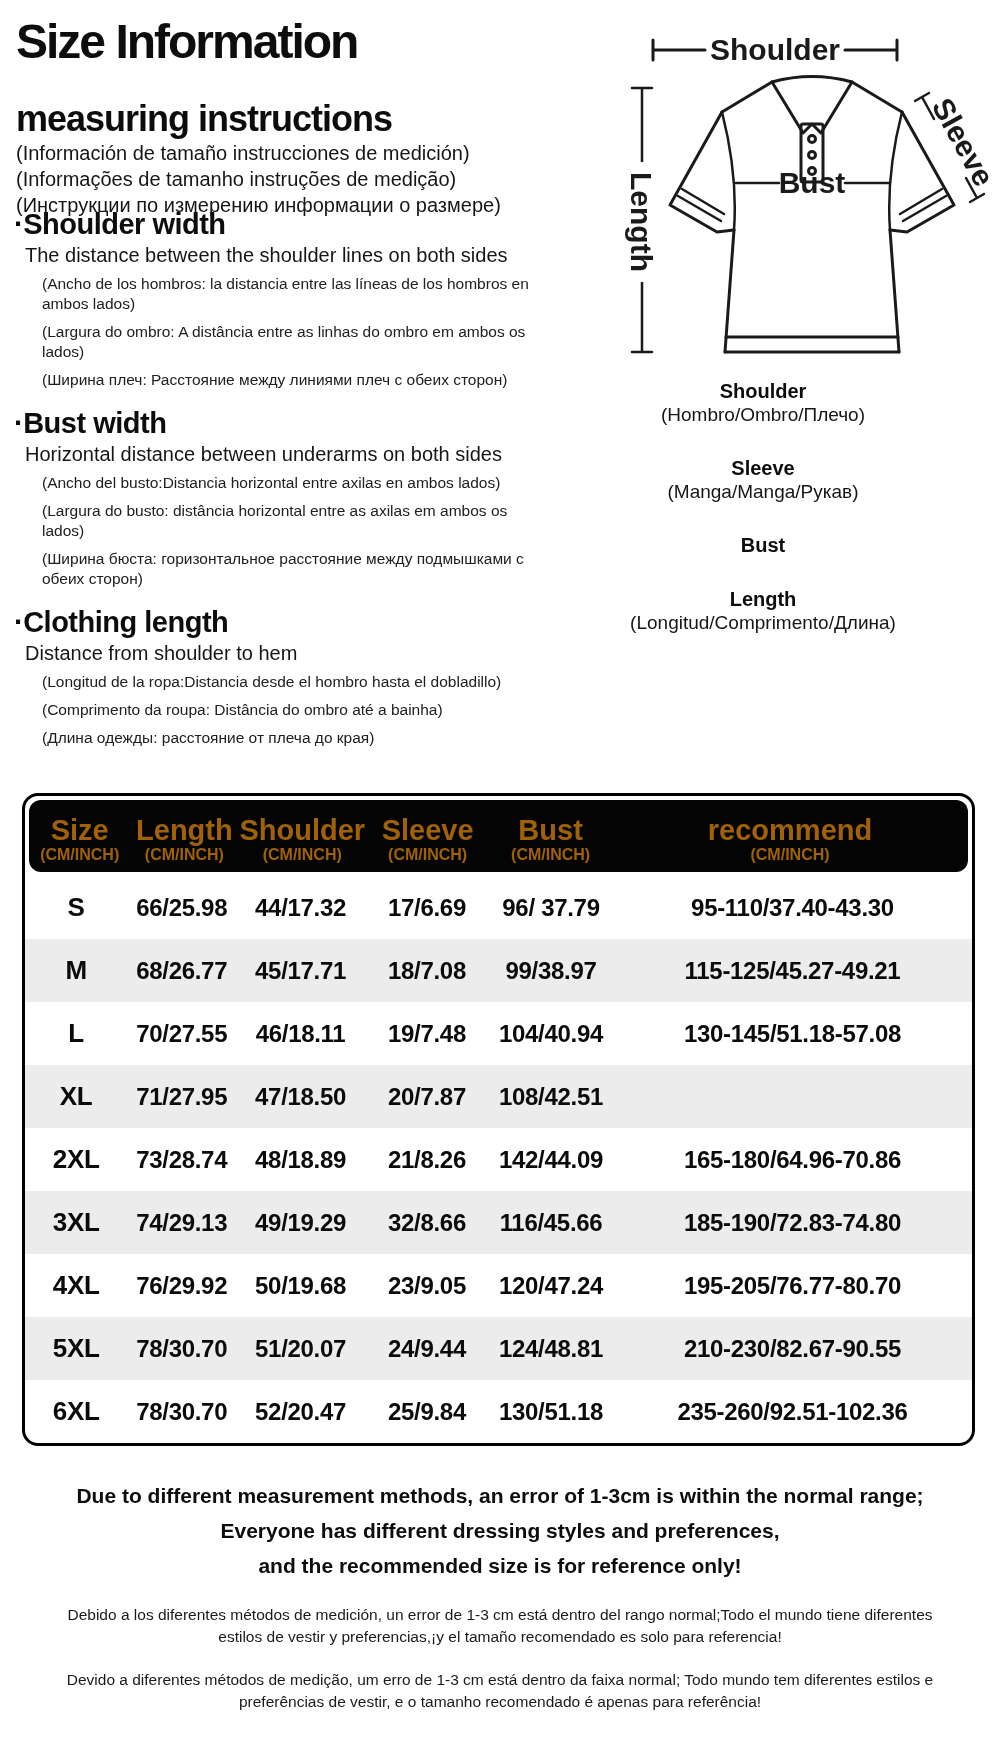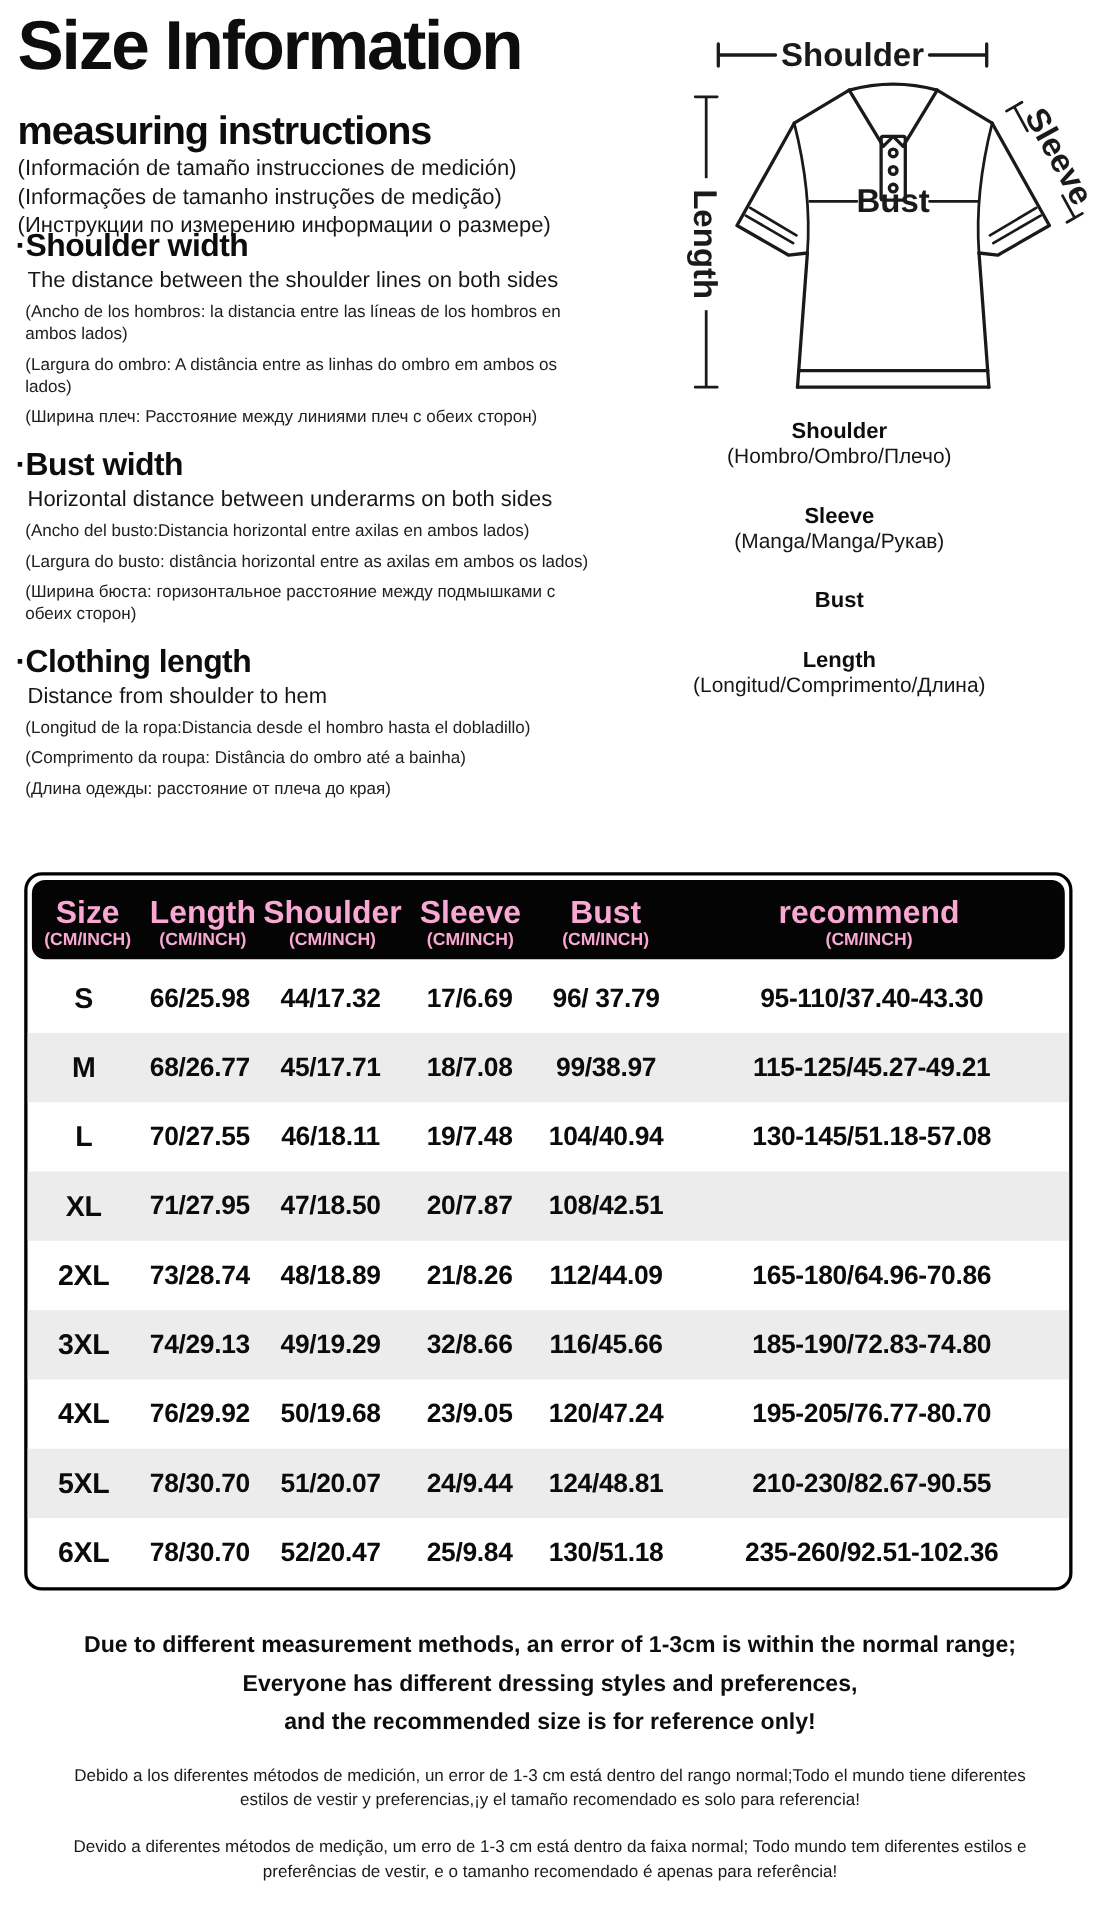--- a/index.html
+++ b/index.html
@@ -2,45 +2,45 @@
 <html><head>
 <meta charset="utf-8">
 <style>
   * { margin:0; padding:0; box-sizing:border-box; }
   html,body { background:#fff; }
   body { font-family:"Liberation Sans","DejaVu Sans",sans-serif; color:#111; }
   .page { position:relative; width:1000px; height:1737px; background:#fff; overflow:hidden; }
 
   
   .title-block { position:absolute; left:16px; top:6px; width:530px; }
-  .main-title { font-size:63px; font-weight:bold; letter-spacing:-2px; line-height:72px; color:#0d0d0d; }
+  .main-title { font-size:48px; font-weight:bold; letter-spacing:-2px; line-height:72px; color:#0d0d0d; }
   .sub-title { font-size:36px; font-weight:bold; letter-spacing:-1px; line-height:42px; margin-top:20px; color:#0d0d0d; }
   .title-notes { margin-top:0; }
   .title-notes div { font-size:20px; line-height:26px; color:#161616; }
 
   
   .sections { position:absolute; left:14px; top:208px; width:528px; }
   .section { margin-bottom:17px; }
   .section-heading { font-size:29px; font-weight:bold; letter-spacing:-0.5px; line-height:33px; color:#0d0d0d; }
   .section-desc { font-size:20px; line-height:24px; margin:2px 0 7px 11px; color:#161616; }
-  .section-note { font-size:15.5px; line-height:20px; margin:0 0 8px 9px; color:#202020; }
+  .section-note { font-size:15.5px; line-height:20px; margin:0 0 8px 28px; color:#202020; }
 
   
   .diagram-col { position:absolute; left:545px; top:0; width:455px; }
   .legend { width:380px; margin:14px 0 0 28px; text-align:center; }
   .legend-entry { margin-bottom:31px; }
   .legend-name { font-size:20px; font-weight:bold; line-height:23px; color:#0d0d0d; }
   .legend-translation { font-size:19px; line-height:23px; color:#161616; }
 
   
   .size-table { position:absolute; left:22px; top:793px; width:953px; border:3px solid #000;
                 border-radius:16px; background:#fff; overflow:hidden; }
   .tgrid { display:grid; grid-template-columns:10.8% 11.5% 13.6% 13.1% 13.1% 37.9%; align-items:center; }
   .thead { background:#040404; border-radius:12px; margin:4px; height:72px; padding-top:6px; }
-  .thcell { text-align:center; color:#f9a8d4; }
+  .thcell { text-align:center; color:#a16207; }
   .th-label { font-size:29px; font-weight:bold; line-height:32px; }
   .th-unit { font-size:16px; font-weight:bold; line-height:18px; }
   .tbody { margin-top:1px; }
   .trow { height:63px; }
   .trow:nth-child(even) { background:#ececec; }
   .tcell { text-align:center; font-size:24px; font-weight:bold; color:#0b0b0b; letter-spacing:-0.3px; }
   .tcell.size-col { font-size:26px; }
   .tgrid .c6 { }
 
   
@@ -204,21 +204,21 @@
         <div class="tcell c2">71/27.95</div>
         <div class="tcell c3">47/18.50</div>
         <div class="tcell c4">20/7.87</div>
         <div class="tcell c5">108/42.51</div>
       </div>
       <div class="trow tgrid">
         <div class="tcell size-col c1">2XL</div>
         <div class="tcell c2">73/28.74</div>
         <div class="tcell c3">48/18.89</div>
         <div class="tcell c4">21/8.26</div>
-        <div class="tcell c5">112/44.09</div>
+        <div class="tcell c5">142/44.09</div>
         <div class="tcell c6">165-180/64.96-70.86</div>
       </div>
       <div class="trow tgrid">
         <div class="tcell size-col c1">3XL</div>
         <div class="tcell c2">74/29.13</div>
         <div class="tcell c3">49/19.29</div>
         <div class="tcell c4">32/8.66</div>
         <div class="tcell c5">116/45.66</div>
         <div class="tcell c6">185-190/72.83-74.80</div>
       </div>

